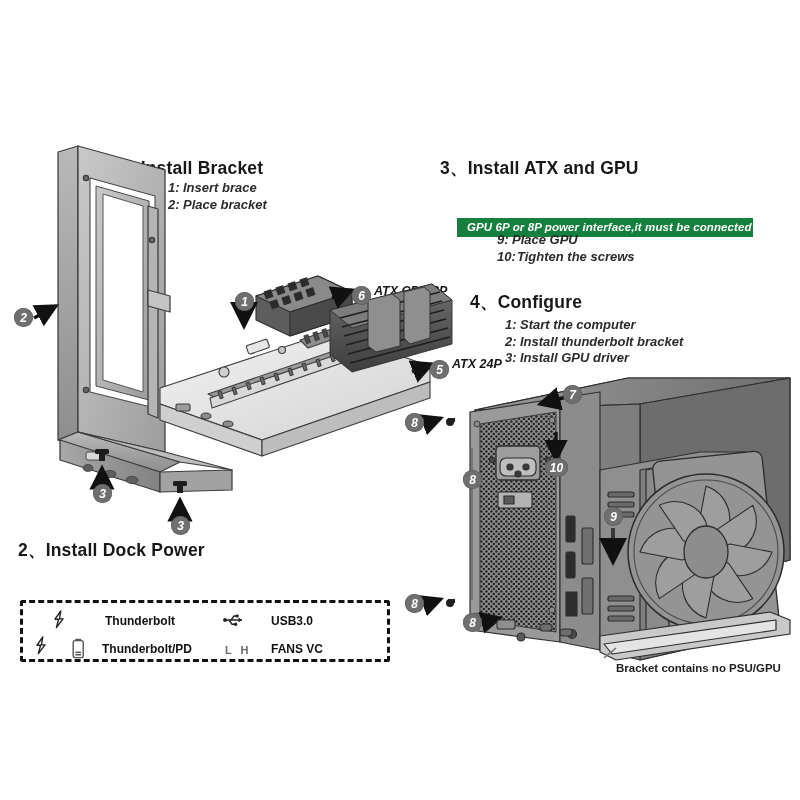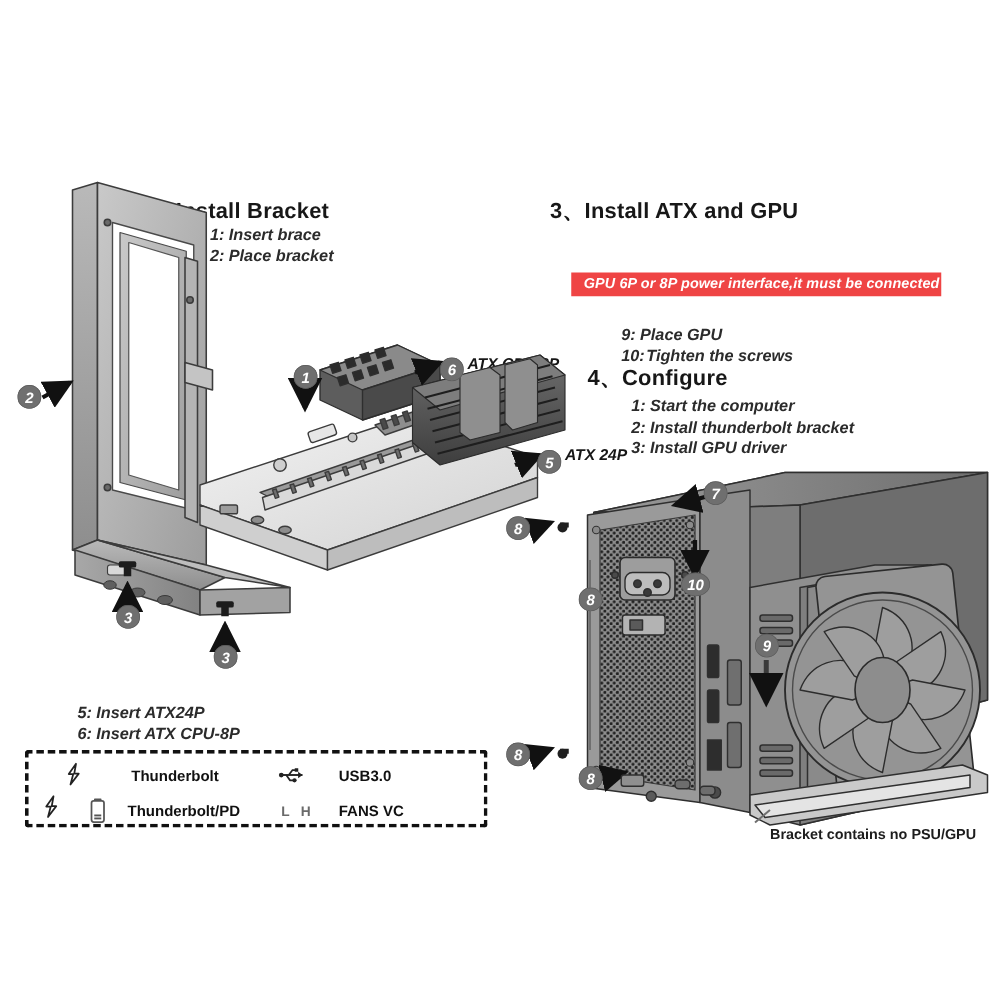--- a/index.html
+++ b/index.html
@@ -6,21 +6,21 @@
   body{width:800px;height:800px;position:relative;overflow:hidden;
        font-family:"Liberation Sans",sans-serif;color:#1a1a1a;}
   .stage{position:absolute;inset:0;}
   .abs{position:absolute;}
 
   
   .sec-title{font-size:17.5px;font-weight:bold;letter-spacing:.2px;white-space:nowrap;color:#171717;}
   .step{font-size:13px;font-style:italic;font-weight:bold;color:#2b2b2b;white-space:nowrap;line-height:16.5px;}
   .step .n{display:inline-block;min-width:15px;font-weight:bold;font-style:italic;}
   .step .t{font-weight:bold;font-style:italic;}
-  .hl-bar{background:#ef4444;color:#fff;font-size:11.5px;font-style:italic;font-weight:bold;
+  .hl-bar{background:#15803d;color:#fff;font-size:11.5px;font-style:italic;font-weight:bold;
           padding:3px 12px 4px 10px;white-space:nowrap;letter-spacing:.1px;}
   .note{font-size:11.5px;font-weight:bold;color:#1d1d1d;white-space:nowrap;}
   .partlbl{font-size:12.5px;font-style:italic;font-weight:bold;color:#161616;white-space:nowrap;}
 
   
   .cal{width:19px;height:19px;border-radius:50%;background:#6f6f6f;color:#fff;
        font-size:12px;font-weight:bold;font-style:italic;
        display:flex;align-items:center;justify-content:center;line-height:1;
        box-shadow:0 0 0 .5px #5a5a5a inset;}
   .cal.w{width:23px;}
@@ -42,37 +42,36 @@
   </div>
   <div class="abs" style="left:168px;top:180px;">
     <div class="step"><span class="n">1:</span><span class="t">Insert brace</span></div>
     <div class="step"><span class="n">2:</span><span class="t">Place bracket</span></div>
   </div>
 
   <div class="abs sec-title" style="left:440px;top:156px;">
     <span>3、</span><span>Install ATX and GPU</span>
   </div>
   <div class="abs hl-bar" style="left:457px;top:218px;width:296px;box-sizing:border-box;">GPU  6P or 8P power interface,it must be connected</div>
-  <div class="abs" style="left:497px;top:260px;">
+  <div class="abs" style="left:497px;top:232px;">
     <div class="step"><span class="n">9:</span><span class="t">Place GPU</span></div>
     <div class="step"><span class="n" style="min-width:20px">10:</span><span class="t">Tighten the screws</span></div>
   </div>
 
   <div class="abs sec-title" style="left:470px;top:290px;">
     <span>4、</span><span>Configure</span>
   </div>
   <div class="abs" style="left:505px;top:317px;">
     <div class="step"><span class="n">1:</span><span class="t">Start the computer</span></div>
     <div class="step"><span class="n">2:</span><span class="t">Install thunderbolt bracket</span></div>
     <div class="step"><span class="n">3:</span><span class="t">Install GPU driver</span></div>
   </div>
 
-  <div class="abs" style="left:62px;top:562px;">
-    <div class="step"><span class="n">5:</span><span class="t">Insert ATX24P</span></div>
-    <div class="step"><span class="n">6:</span><span class="t">Insert ATX CPU-8P</span></div>
+  <div class="abs sec-title" style="left:18px;top:538px;">
+    <span>2、</span><span>Install Dock Power</span>
   </div>
 
   <div class="abs legend" style="left:20px;top:600px;width:370px;height:62px;">
 
     <span class="abs" style="left:28px;top:7px;">
       <svg width="16" height="19" viewBox="0 0 16 19">
         <path d="M9.8 1 L4 9.2 L7.6 9.2 L5.4 17.6 L12 8.9 L8.4 8.9 Z" fill="none" stroke="#222" stroke-width="1.4" stroke-linejoin="round"></path>
       </svg>
     </span>
     <span class="abs lg-txt" style="left:82px;top:11px;">Thunderbolt</span>

